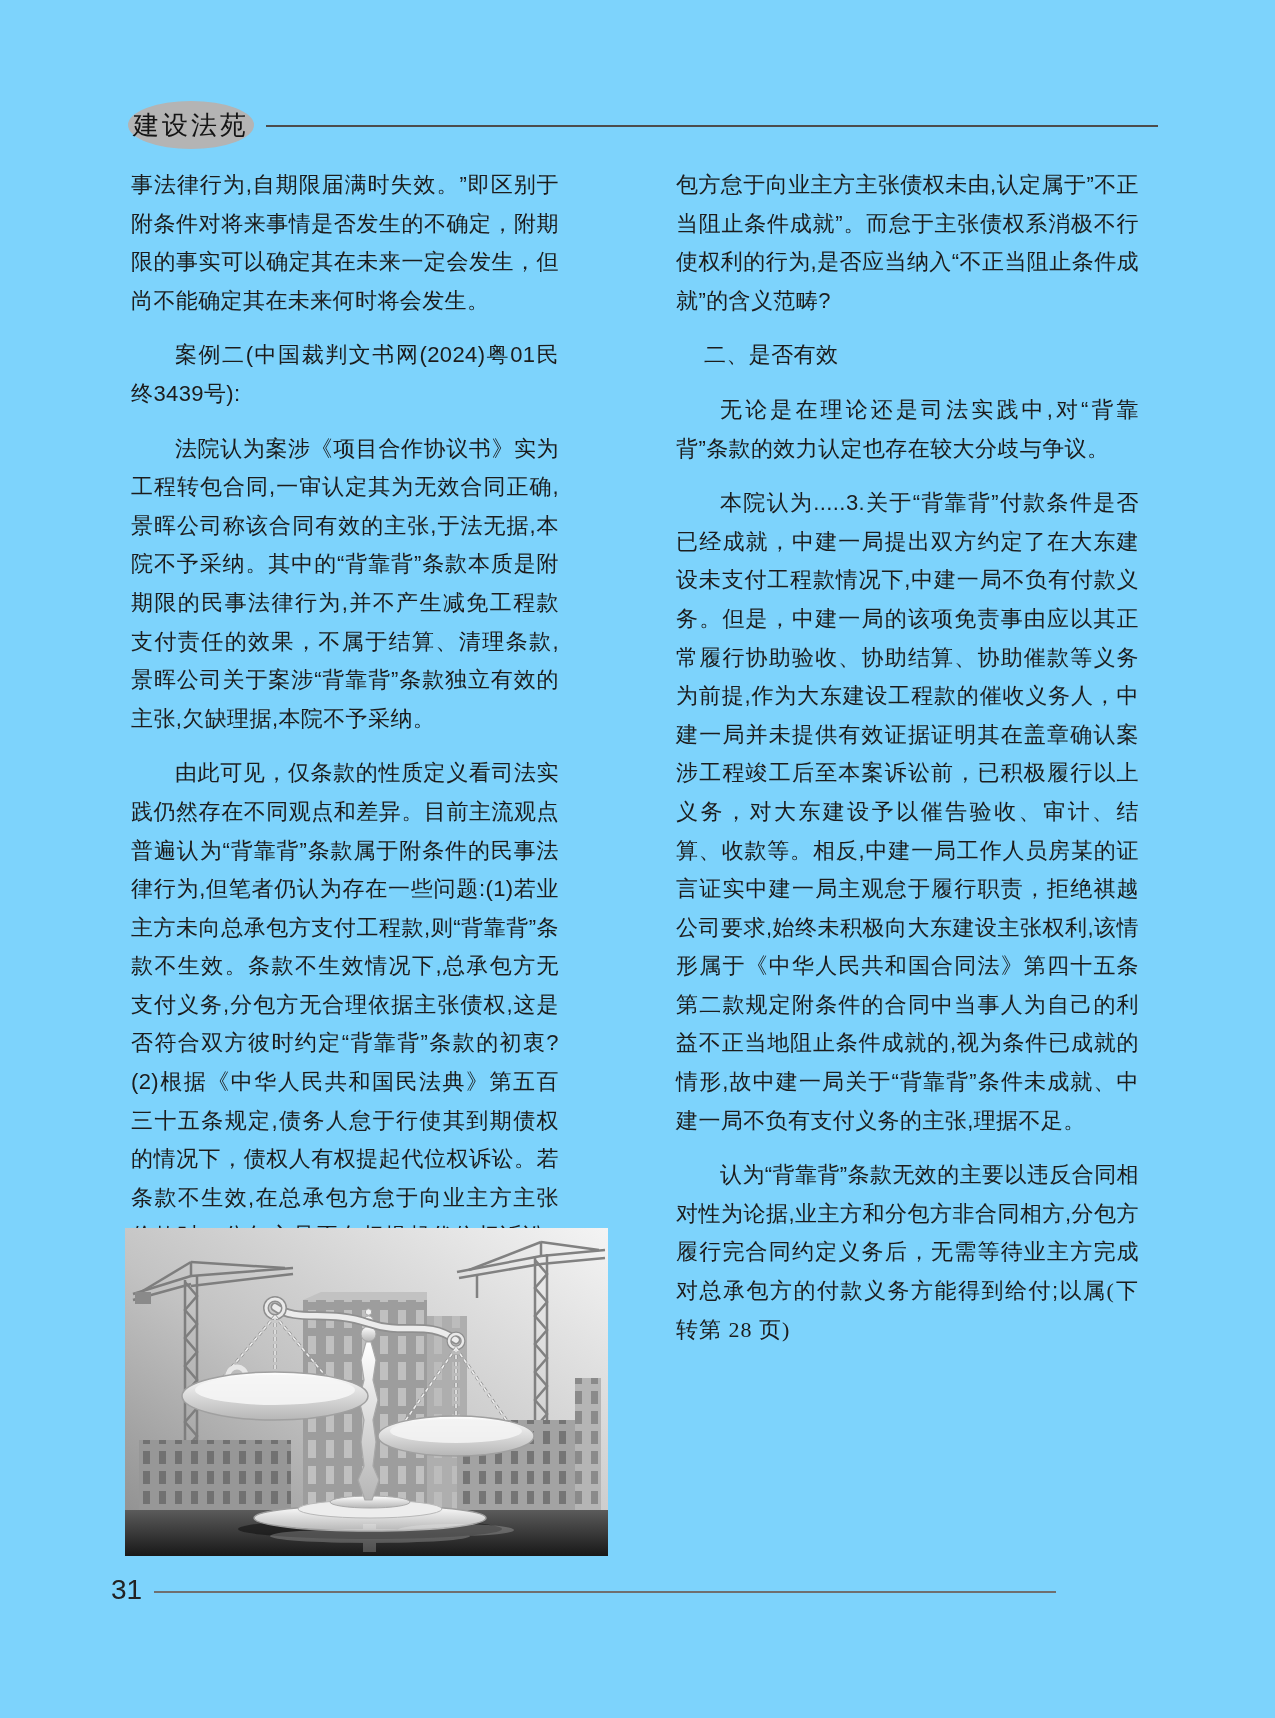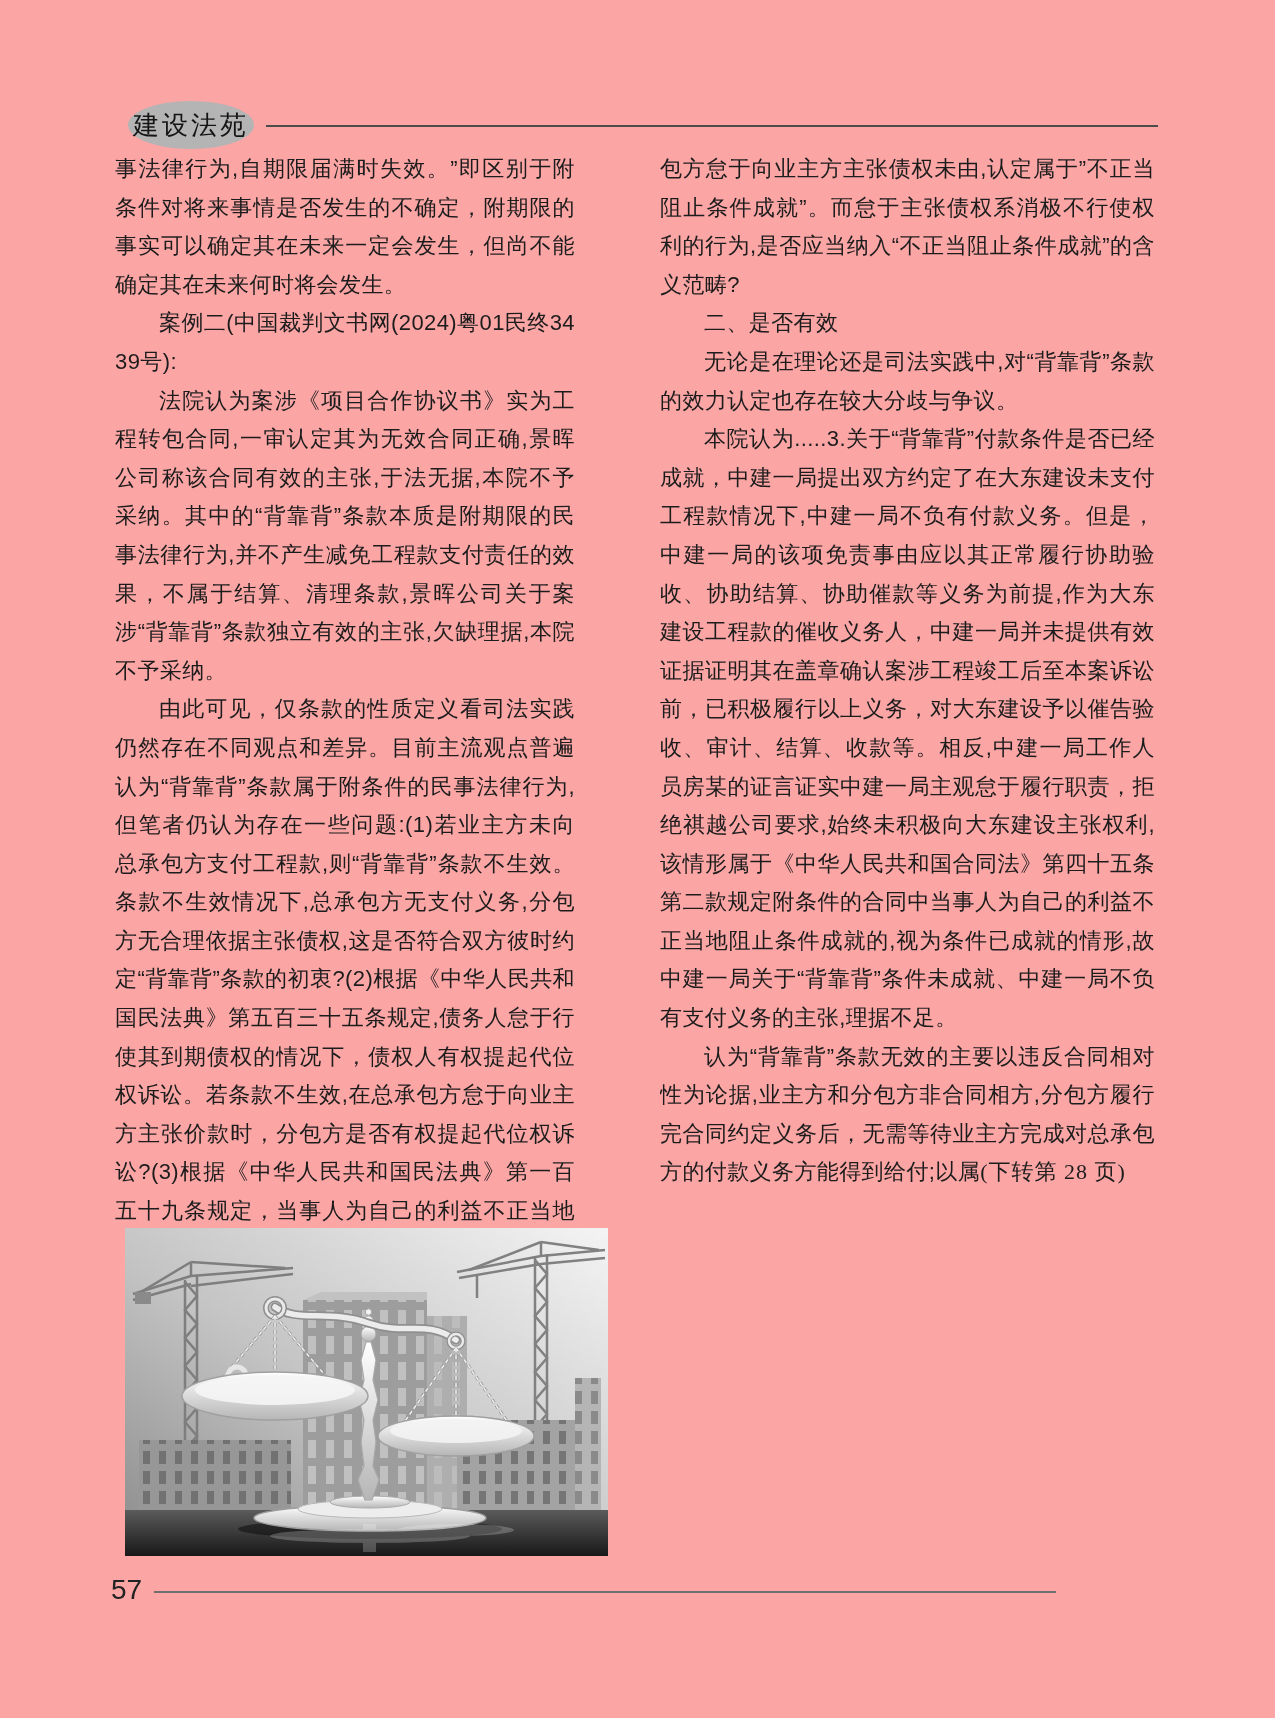--- a/index.html
+++ b/index.html
@@ -1,30 +1,30 @@
 <!DOCTYPE html>
 <html><head>
 <meta charset="utf-8">
 <style>
   html,body{margin:0;padding:0;background:#e9e9e9;}
-  .page{position:relative;width:1275px;height:1718px;margin:0 auto;background:#fca5a5;
+  .page{position:relative;width:1275px;height:1718px;margin:0 auto;background:#7dd3fc;
         overflow:hidden;color:#1e1e1e;font-family:"Liberation Sans",sans-serif;}
 
   
   .badge{position:absolute;left:128px;top:101px;width:126px;height:48px;background:#b4b4b4;
          border-radius:50%;display:flex;align-items:center;justify-content:center;
          font-family:"Liberation Serif",serif;font-size:26px;letter-spacing:3px;color:#141414;}
   .header-line{position:absolute;left:266px;top:125px;width:892px;height:2px;background:#4c4c4c;}
 
   
   .col{position:absolute;top:150px;font-size:22px;line-height:38.6px;text-align:justify;
        word-break:break-all;letter-spacing:0.4px;color:#1c1c1c;}
   .col-left{left:115px;width:460px;height:1078px;overflow:hidden;}
   .col-right{left:660px;width:495px;height:1470px;overflow:hidden;}
-  .col p{margin:0;}
+  .col p{margin:16px;}
   .ind{text-indent:2em;}
   .sub-heading{margin:0;font-size:22px;font-weight:normal;text-indent:2em;line-height:38.6px;}
   .kai{font-family:"Liberation Serif",serif;letter-spacing:1px;}
 
   
   .photo{position:absolute;left:125px;top:1228px;width:483px;height:328px;overflow:hidden;}
   .photo svg{display:block;width:100%;height:100%;}
 
   
   .footer-num{position:absolute;left:111px;top:1574px;font-size:28px;color:#222;}
@@ -175,16 +175,16 @@
 
         <g opacity="0.22" fill="#ffffff">
           <ellipse cx="245" cy="308" rx="100" ry="7"></ellipse>
           <rect x="238" y="296" width="13" height="28"></rect>
           <ellipse cx="331" cy="302" rx="58" ry="6"></ellipse>
         </g>
       </g>
     </svg>
   </div>
 
-  <div class="footer-num">57</div>
+  <div class="footer-num">31</div>
   <div class="footer-line"></div>
 
 </div>
 
 </body></html>

